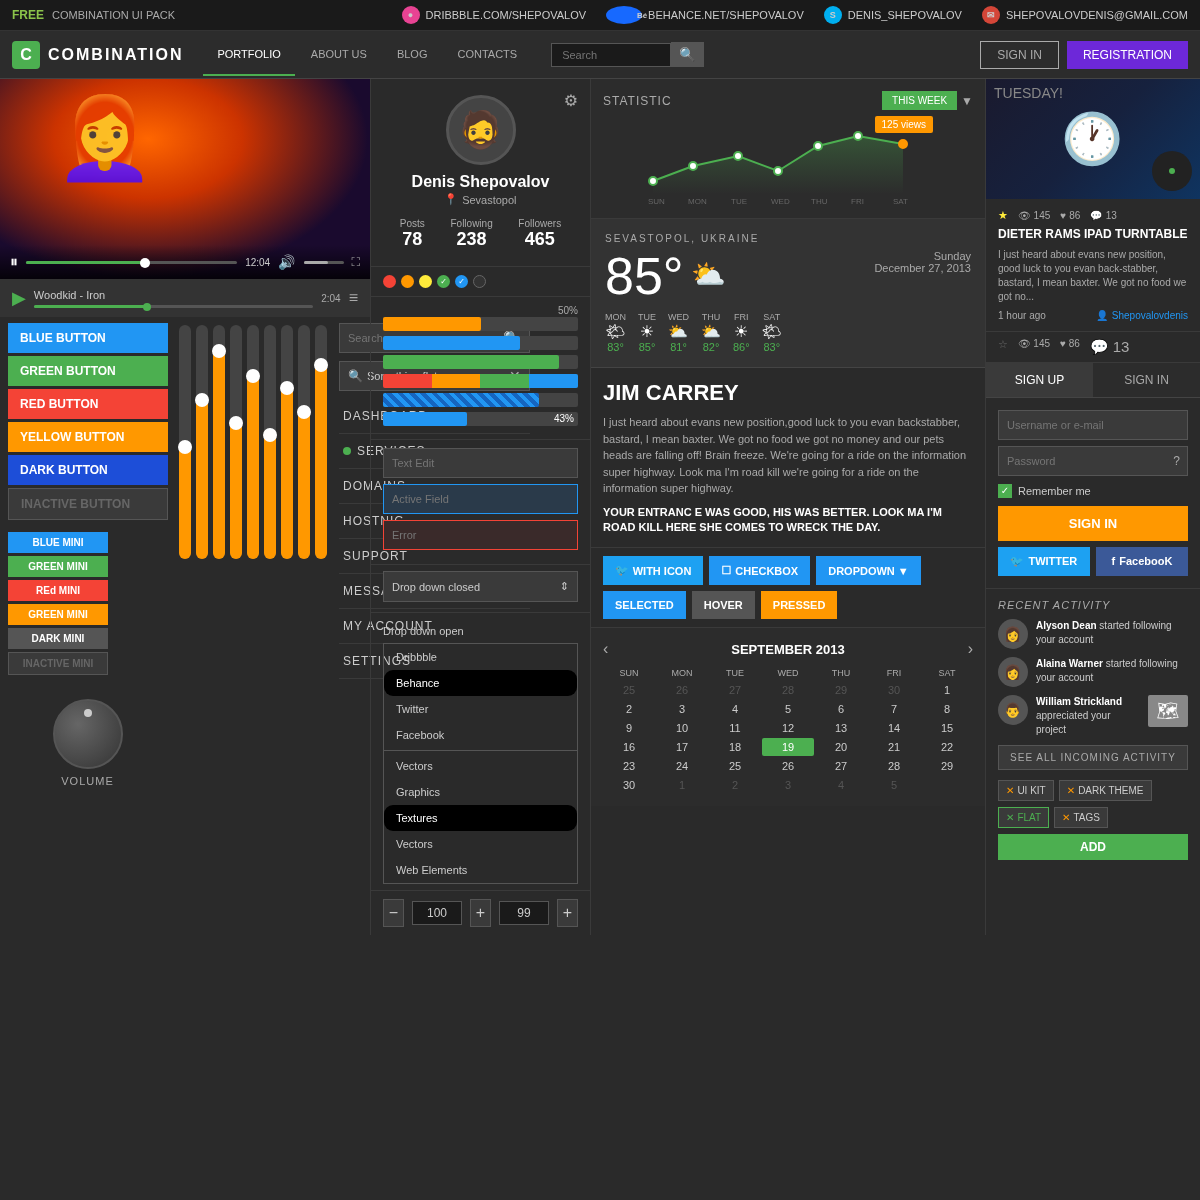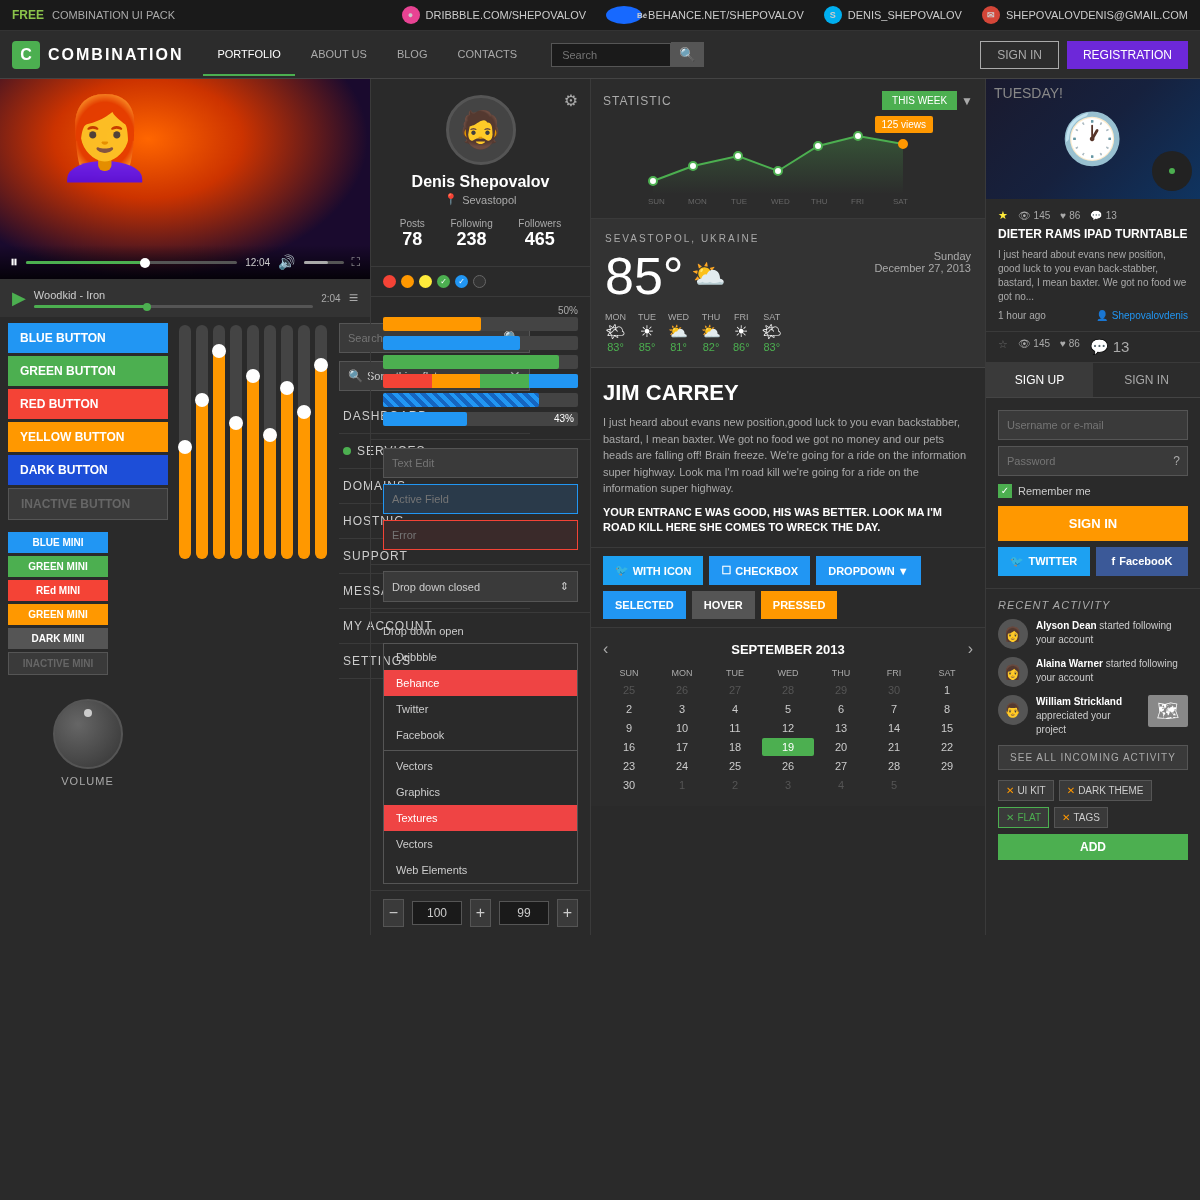--- a/index.html
+++ b/index.html
@@ -80,21 +80,21 @@
     
     .sidebar-menu { margin-top: 8px; }
     .sidebar-item { padding: 10px 4px; font-size: 12px; color: #ccc; text-transform: uppercase; letter-spacing: 1px; border-bottom: 1px solid #3a3a3a; cursor: pointer; }
     .sidebar-item.has-dot { display: flex; align-items: center; gap: 6px; }
     .green-dot { width: 8px; height: 8px; background: #4caf50; border-radius: 50%; flex-shrink: 0; }
     .field-input { width: 100%; padding: 8px; background: #3a3a3a; border: 1px solid #555; color: #ccc; font-size: 11px; outline: none; }
     .field-input.active-field { border-color: #2196f3; background: #2a3a4a; }
     .field-input.error-field { border-color: #f44336; background: #3a2a2a; }
     .dropdown-closed { background: #3a3a3a; border: 1px solid #555; padding: 8px; display: flex; justify-content: space-between; align-items: center; font-size: 11px; color: #ccc; cursor: pointer; margin-bottom: 4px; }
     .dropdown-item { padding: 7px 12px; font-size: 11px; color: #ccc; cursor: pointer; }
-    .dropdown-item.selected { background: #ef4444; color: #fff; }
+    .dropdown-item.selected { background: #000000; color: #fff; border-radius: 9px; }
     .counter-btn { background: #3a3a3a; border: 1px solid #555; color: #ccc; width: 28px; height: 28px; display: flex; align-items: center; justify-content: center; cursor: pointer; font-size: 16px; }
 
     
     .content-row { display: flex; width: 1200px; }
     .col-buttons { width: 175px; padding: 6px 8px; }
 
   </style>
 </head>
 <body>
 

